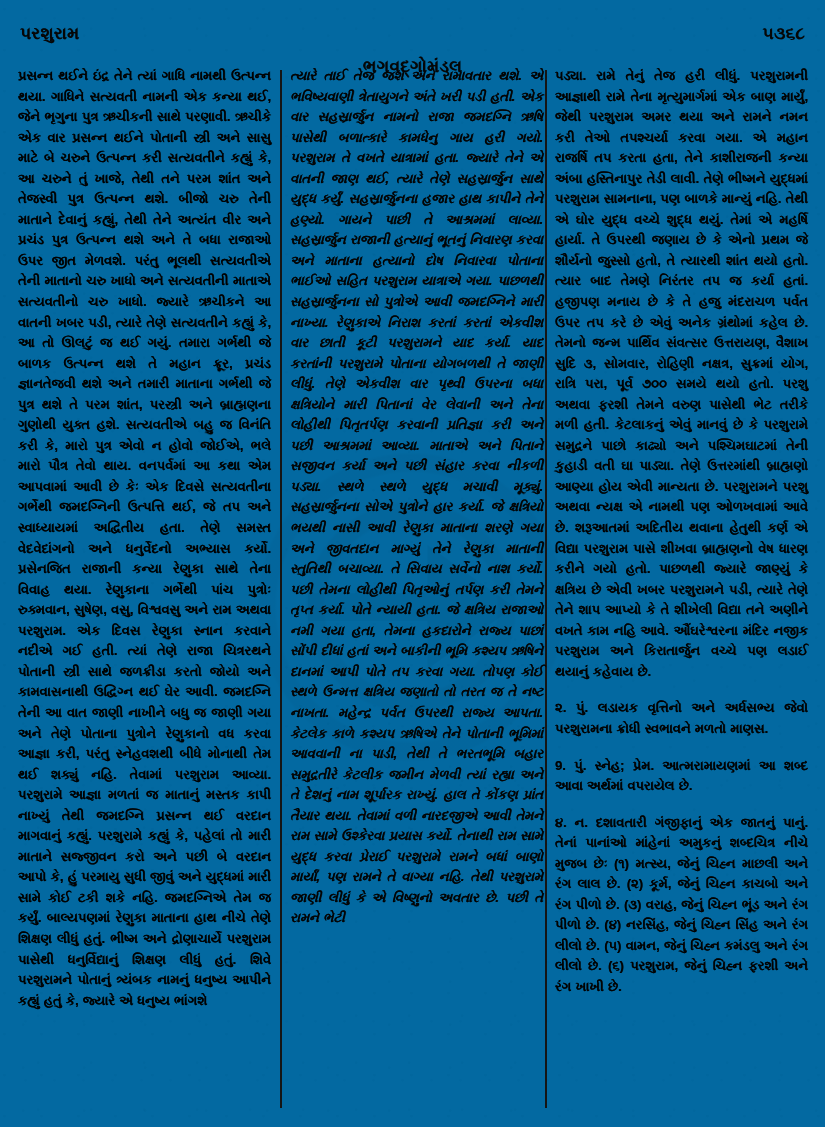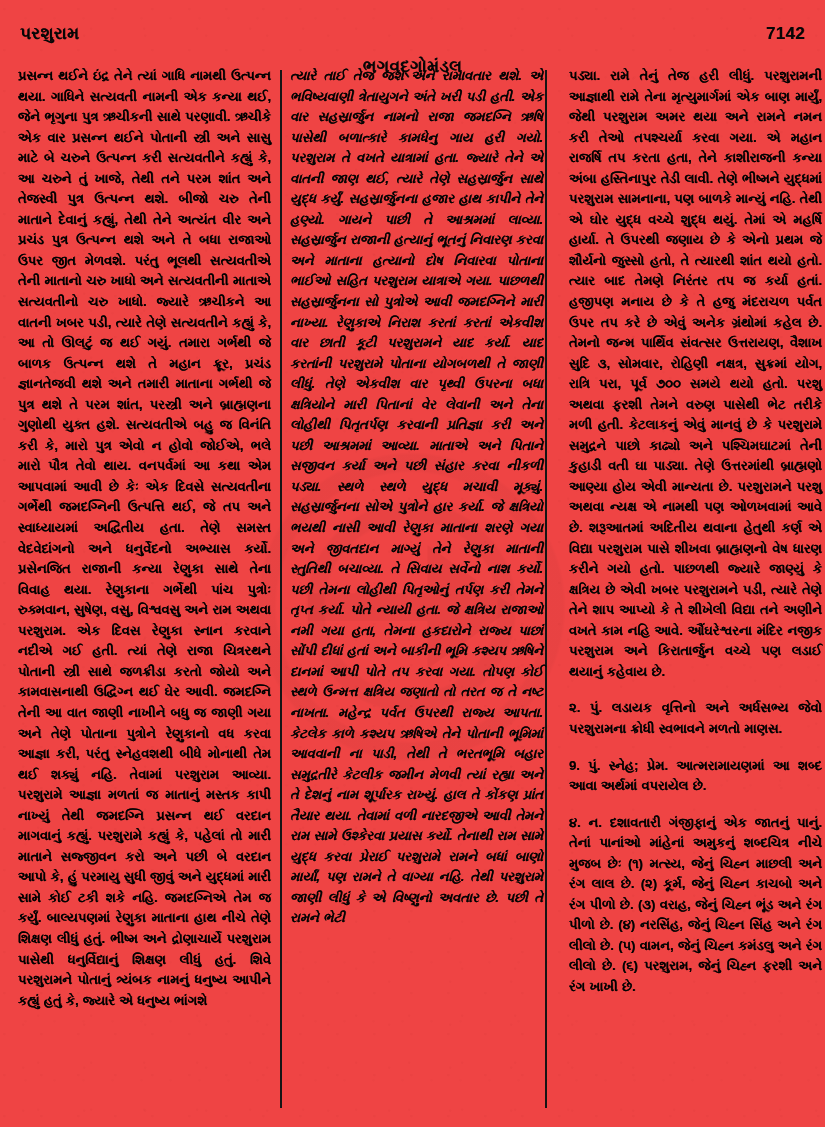--- a/index.html
+++ b/index.html
@@ -15,21 +15,21 @@
     overflow: hidden;
     font-family: "Liberation Sans", "DejaVu Sans", sans-serif;
     color: #060606;
     -webkit-font-smoothing: none;
   }
 
   
   .page {
     position: absolute;
     inset: 0;
-    background: #ef4444;
+    background: #0369a1;
   }
   .scan-noise {
     position: absolute;
     inset: 0;
     pointer-events: none;
     opacity: .55;
     background-image:
       radial-gradient(circle at 12% 22%, rgba(0,0,0,.035) 0 1px, transparent 1.6px),
       radial-gradient(circle at 72% 61%, rgba(0,0,0,.03) 0 1px, transparent 1.6px),
       radial-gradient(circle at 38% 83%, rgba(0,0,0,.03) 0 1px, transparent 1.6px),
@@ -94,21 +94,21 @@
     height: 1045px;
   }
   .col {
     position: absolute;
     top: 0;
     width: 253px;
     height: 100%;
   }
   .col-1 { left: 0px; }
   .col-2 { left: 272px; font-style: italic; }
-  .col-3 { left: 551px; }
+  .col-3 { left: 537px; }
 
   .rule {
     position: absolute;
     top: 4px;
     width: 2px;
     height: 1038px;
     background: #151515;
   }
   .rule-1 { left: 262px; }
   .rule-2 { left: 527px; }
@@ -138,21 +138,21 @@
 </head>
 <body>
 
 <div class="page">
 
   <div class="watermark"></div>
 
   <div class="running-head">
     <div class="rh-left">પરશુરામ</div>
     <div class="rh-center">ભગવદ્ગોમંડલ</div>
-    <div class="rh-right">7142</div>
+    <div class="rh-right">૫૩૬૮</div>
   </div>
 
   <div class="columns">
 
     <div class="rule rule-1"></div>
     <div class="rule rule-2"></div>
 
     <div class="col col-1">
       <p class="para">પ્રસન્ન થઈને ઇંદ્ર તેને ત્યાં ગાધિ નામથી ઉત્પન્ન થયા. ગાધિને સત્યવતી નામની એક કન્યા થઈ, જેને ભૃગુના પુત્ર ઋચીકની સાથે પરણાવી. ઋચીકે એક વાર પ્રસન્ન થઈને પોતાની સ્ત્રી અને સાસુ માટે બે ચરુને ઉત્પન્ન કરી સત્યવતીને કહ્યું કે, આ ચરુને તું ખાજે, તેથી તને પરમ શાંત અને તેજસ્વી પુત્ર ઉત્પન્ન થશે. બીજો ચરુ તેની માતાને દેવાનું કહ્યું, તેથી તેને અત્યંત વીર અને પ્રચંડ પુત્ર ઉત્પન્ન થશે અને તે બધા રાજાઓ ઉપર જીત મેળવશે. પરંતુ ભૂલથી સત્યવતીએ તેની માતાનો ચરુ ખાધો અને સત્યવતીની માતાએ સત્યવતીનો ચરુ ખાધો. જ્યારે ઋચીકને આ વાતની ખબર પડી, ત્યારે તેણે સત્યવતીને કહ્યું કે, આ તો ઊલટું જ થઈ ગયું. તમારા ગર્ભથી જે બાળક ઉત્પન્ન થશે તે મહાન ક્રૂર, પ્રચંડ જ્ઞાનતેજવી થશે અને તમારી માતાના ગર્ભથી જે પુત્ર થશે તે પરમ શાંત, પરસ્ત્રી અને બ્રાહ્મણના ગુણોથી યુક્ત હશે. સત્યવતીએ બહુ જ વિનંતિ કરી કે, મારો પુત્ર એવો ન હોવો જોઈએ, ભલે મારો પૌત્ર તેવો થાય. વનપર્વમાં આ કથા એમ આપવામાં આવી છે કેઃ એક દિવસે સત્યવતીના ગર્ભેથી જમદગ્નિની ઉત્પત્તિ થઈ, જે તપ અને સ્વાધ્યાયમાં અદ્વિતીય હતા. તેણે સમસ્ત વેદવેદાંગનો અને ધનુર્વેદનો અભ્યાસ કર્યો. પ્રસેનજિત રાજાની કન્યા રેણુકા સાથે તેના વિવાહ થયા. રેણુકાના ગર્ભેથી પાંચ પુત્રોઃ રુક્મવાન, સુષેણ, વસુ, વિશ્વવસુ અને રામ અથવા પરશુરામ. એક દિવસ રેણુકા સ્નાન કરવાને નદીએ ગઈ હતી. ત્યાં તેણે રાજા ચિત્રરથને પોતાની સ્ત્રી સાથે જળક્રીડા કરતો જોયો અને કામવાસનાથી ઉદ્વિગ્ન થઈ ઘેર આવી. જમદગ્નિ તેની આ વાત જાણી નાખીને બધુ જ જાણી ગયા અને તેણે પોતાના પુત્રોને રેણુકાનો વધ કરવા આજ્ઞા કરી, પરંતુ સ્નેહવશથી બીધે મોનાથી તેમ થઈ શક્યું નહિ. તેવામાં પરશુરામ આવ્યા. પરશુરામે આજ્ઞા મળતાં જ માતાનું મસ્તક કાપી નાખ્યું તેથી જમદગ્નિ પ્રસન્ન થઈ વરદાન માગવાનું કહ્યું. પરશુરામે કહ્યું કે, પહેલાં તો મારી માતાને સજ્જીવન કરો અને પછી બે વરદાન આપો કે, હું પરમાયુ સુધી જીવું અને યુદ્ધમાં મારી સામે કોઈ ટકી શકે નહિ. જમદગ્નિએ તેમ જ કર્યું. બાલ્યપણમાં રેણુકા માતાના હાથ નીચે તેણે શિક્ષણ લીધું હતું. ભીષ્મ અને દ્રોણાચાર્યે પરશુરામ પાસેથી ધનુર્વિદ્યાનું શિક્ષણ લીધું હતું. શિવે પરશુરામને પોતાનું ત્ર્યંબક નામનું ધનુષ્ય આપીને કહ્યું હતું કે, જ્યારે એ ધનુષ્ય ભાંગશે</p>
     </div>

